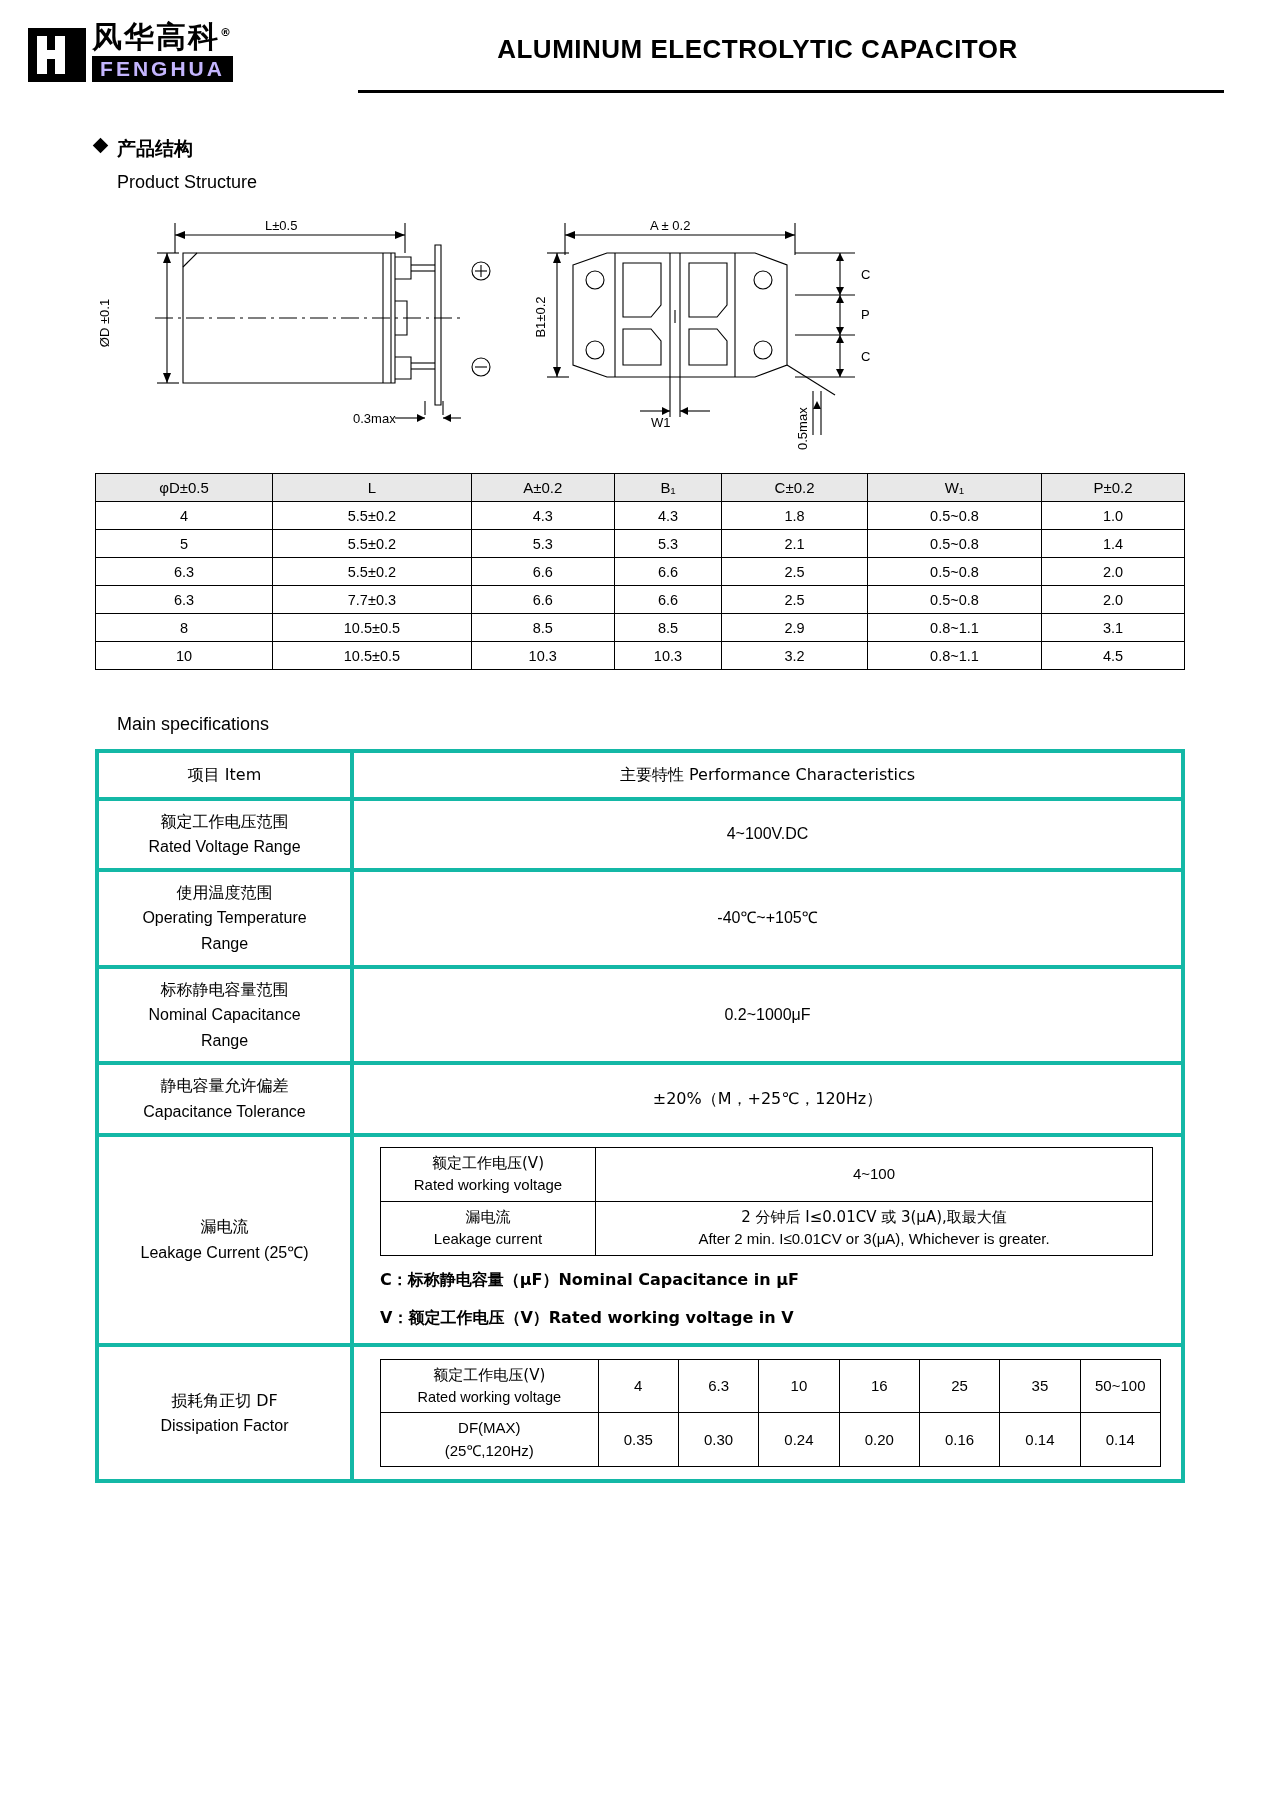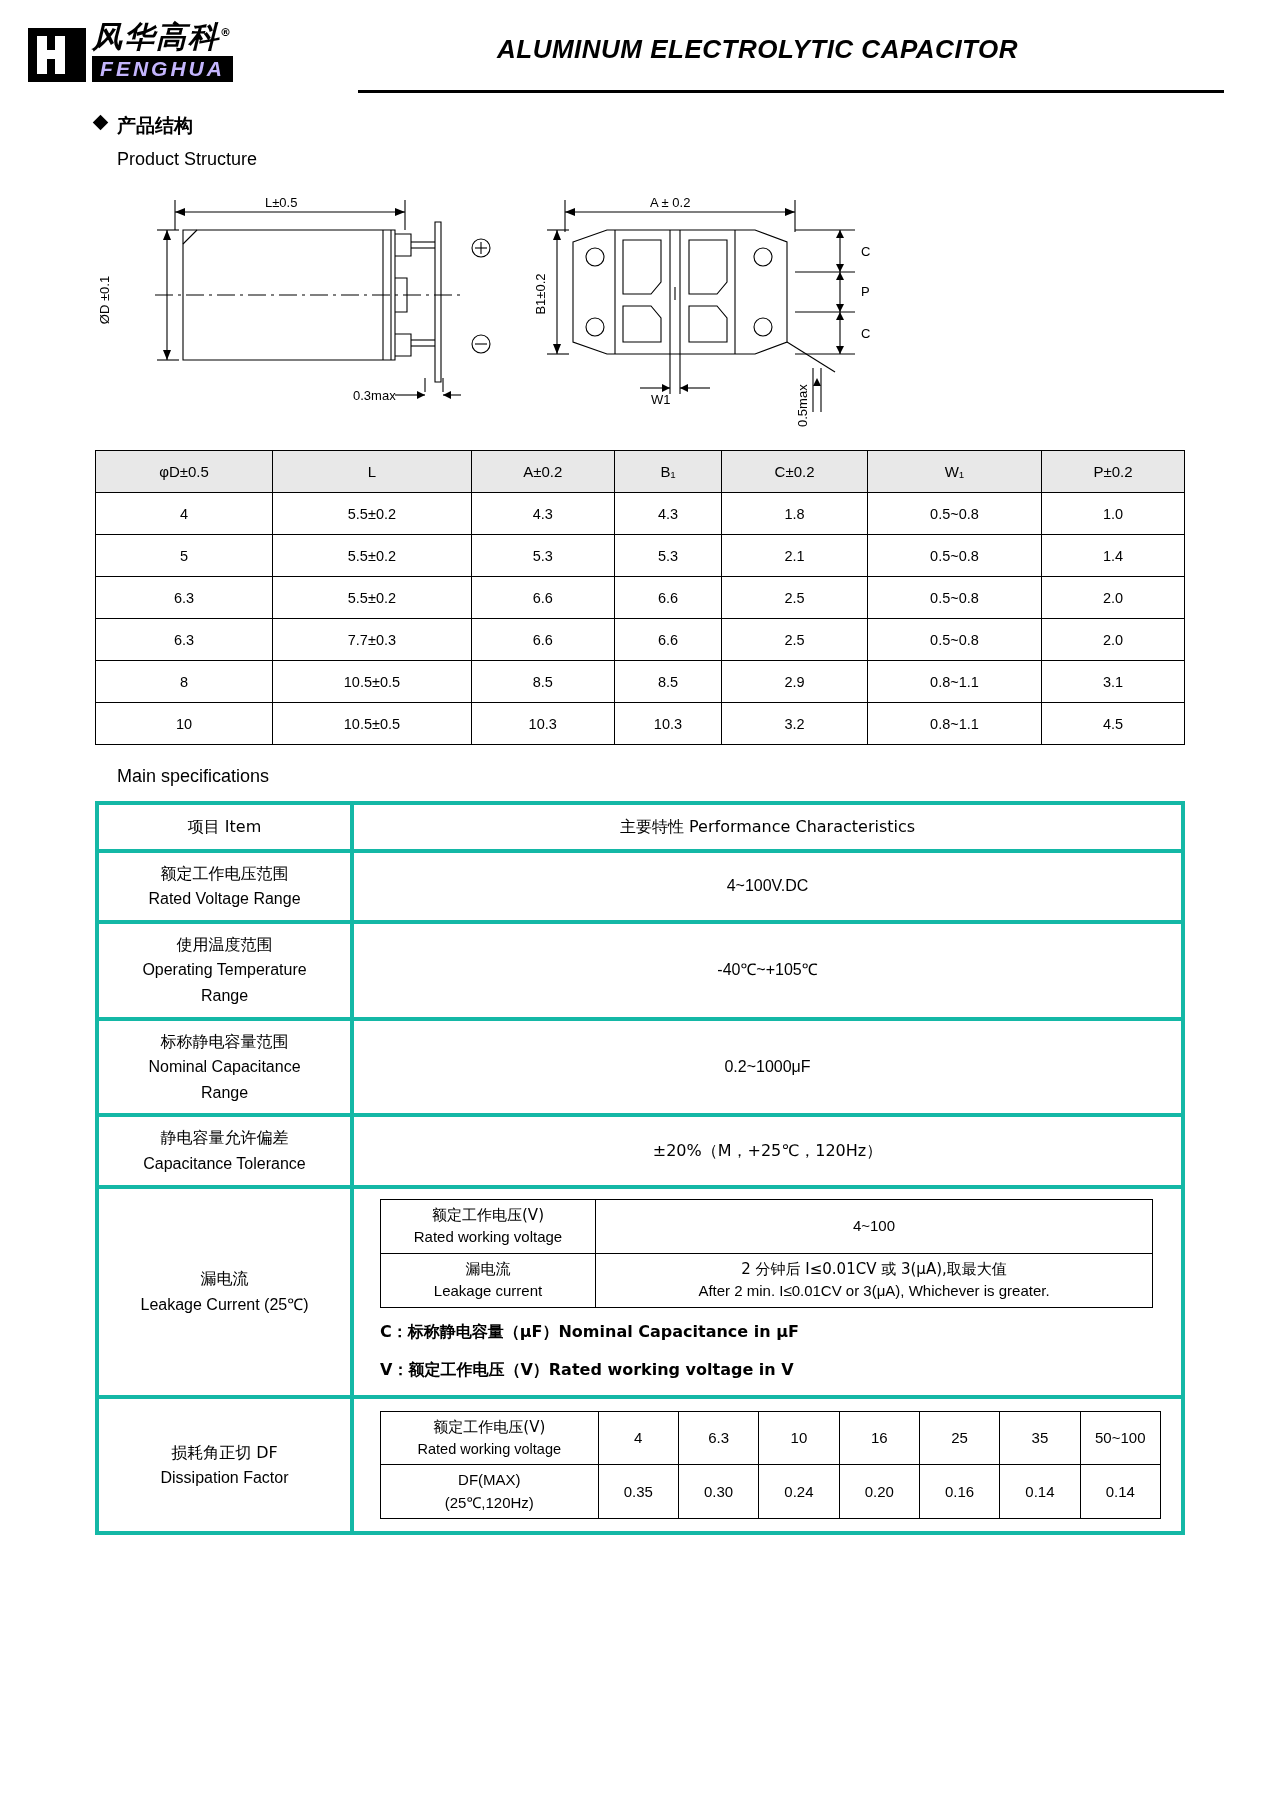--- a/index.html
+++ b/index.html
@@ -9,21 +9,20 @@
     background:#ffffff;
     font-family:"Liberation Sans", sans-serif;
     color:#000;
     position:relative;
   }
   
   .header {
     position:relative;
     padding:22px 28px 12px 28px;
     height:92px;
-    font-style:italic;
   }
   .header-inner { display:flex; align-items:center; }
   .logo-block { display:flex; align-items:flex-end; flex:0 0 auto; }
   .logo-mark {
     width:58px; height:54px; background:#000;
     position:relative; margin-right:6px;
   }
   .logo-mark:before {
     content:""; position:absolute; left:9px; top:8px;
     width:10px; height:38px; background:#fff;
@@ -55,41 +54,41 @@
     letter-spacing:0.5px;
     padding-left:30px;
     padding-bottom:6px;
   }
   .header-rule {
     margin:8px 28px 0 330px;
     border-top:3px solid #000;
   }
   
   .content { padding:0 95px; }
-  .section-head { margin-top:21px; }
+  .section-head { margin-top:44px; }
   .section-cn {
     font-size:19px; font-weight:bold; position:relative; padding-left:22px;
     font-family:"DejaVu Sans", sans-serif;
   }
   .diamond {
     position:absolute; left:0; top:4px; width:11px; height:11px;
     background:#000; transform:rotate(45deg);
   }
   .section-en { font-size:18px; margin-top:10px; padding-left:22px; }
 
   
   .drawing { margin-top:12px; }
   
   table { border-collapse:collapse; width:100%; }
   .dim-table { margin-top:14px; }
   .dim-table th, .dim-table td {
     border:1px solid #000;
     text-align:center;
     font-size:14.5px;
-    height:42px;
+    height:28px;
     padding:1px 2px;
   }
   .dim-table th { background:#e8e8e8; font-weight:normal; font-size:15px; }
 
   .spec-table { margin-top:14px; }
   .spec-table td {
     border:4px solid #14b8a6;
     text-align:center;
     font-size:16px;
     padding:8px 6px;

